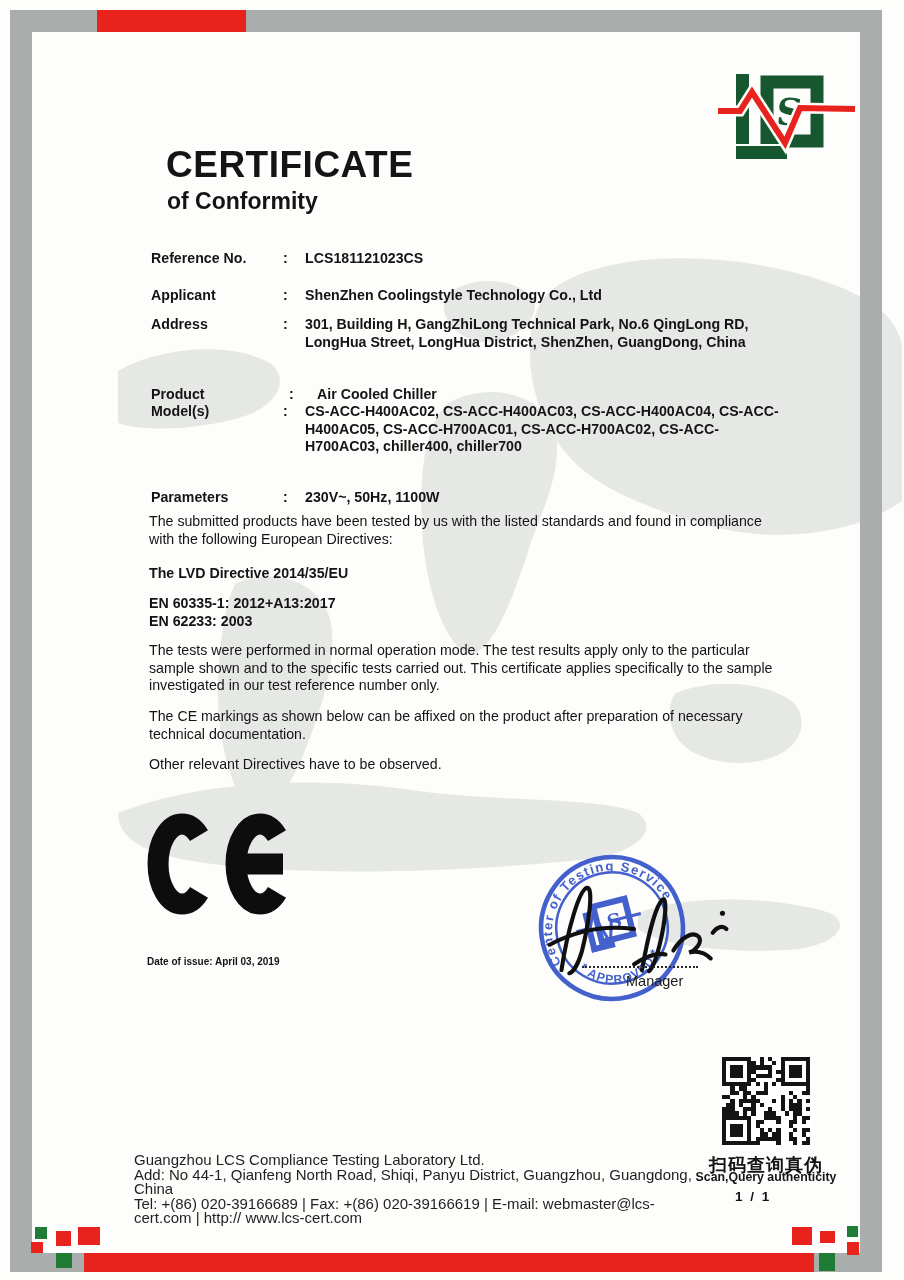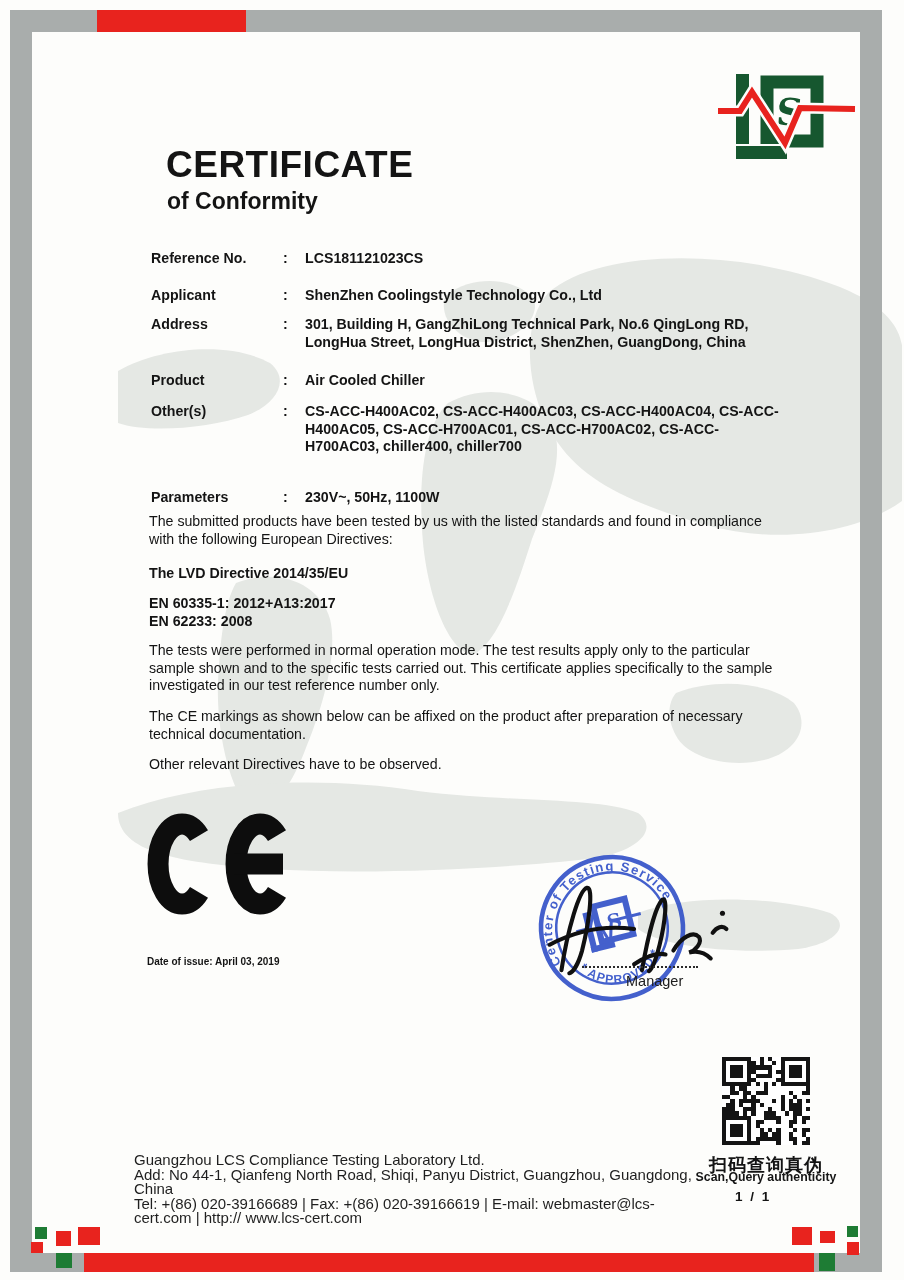--- a/index.html
+++ b/index.html
@@ -109,40 +109,40 @@
   <div class="row" style="top:287px;">
     <span class="lab">Applicant</span>
     <span class="col">:</span>
     <span class="val">ShenZhen Coolingstyle Technology Co., Ltd</span>
   </div>
   <div class="row" style="top:316px;">
     <span class="lab">Address</span>
     <span class="col">:</span>
     <span class="val">301, Building H, GangZhiLong Technical Park, No.6 QingLong RD, LongHua Street, LongHua District, ShenZhen, GuangDong, China</span>
   </div>
-  <div class="row" style="top:372px;">
+  <div class="row" style="top:386px;gap:6px;">
     <span class="lab">Product</span>
     <span class="col">:</span>
     <span class="val">Air Cooled Chiller</span>
   </div>
   <div class="row" style="top:403px;">
-    <span class="lab">Other(s)</span>
+    <span class="lab">Model(s)</span>
     <span class="col">:</span>
     <span class="val">CS-ACC-H400AC02, CS-ACC-H400AC03, CS-ACC-H400AC04, CS-ACC-H400AC05, CS-ACC-H700AC01, CS-ACC-H700AC02, CS-ACC-H700AC03, chiller400, chiller700</span>
   </div>
   <div class="row" style="top:489px;">
     <span class="lab">Parameters</span>
     <span class="col">:</span>
     <span class="val">230V~, 50Hz, 1100W</span>
   </div>
 
   <div class="para" style="top:513px;">The submitted products have been tested by us with the listed standards and found in compliance with the following European Directives:</div>
   <div class="para bold" style="top:565px;">The LVD Directive 2014/35/EU</div>
   <div class="para bold" style="top:595px;">EN 60335-1: 2012+A13:2017</div>
-  <div class="para bold" style="top:613px;">EN 62233: 2008</div>
+  <div class="para bold" style="top:613px;">EN 62233: 2003</div>
   <div class="para" style="top:642px;">The tests were performed in normal operation mode. The test results apply only to the particular sample shown and to the specific tests carried out. This certificate applies specifically to the sample investigated in our test reference number only.</div>
   <div class="para" style="top:756px;">Other relevant Directives have to be observed.</div>
   <div class="para" style="top:708px;">The CE markings as shown below can be affixed on the product after preparation of necessary technical documentation.</div>
 
   <svg class="ce-mark" viewBox="0 0 152 106">
     <path d="M 53,24.7 A 24 40 0 1 0 53,81.3"></path>
     <path d="M 131,24.7 A 24 40 0 1 0 131,81.3"></path>
     <path d="M 88,53 H 137"></path>
   </svg>
 

